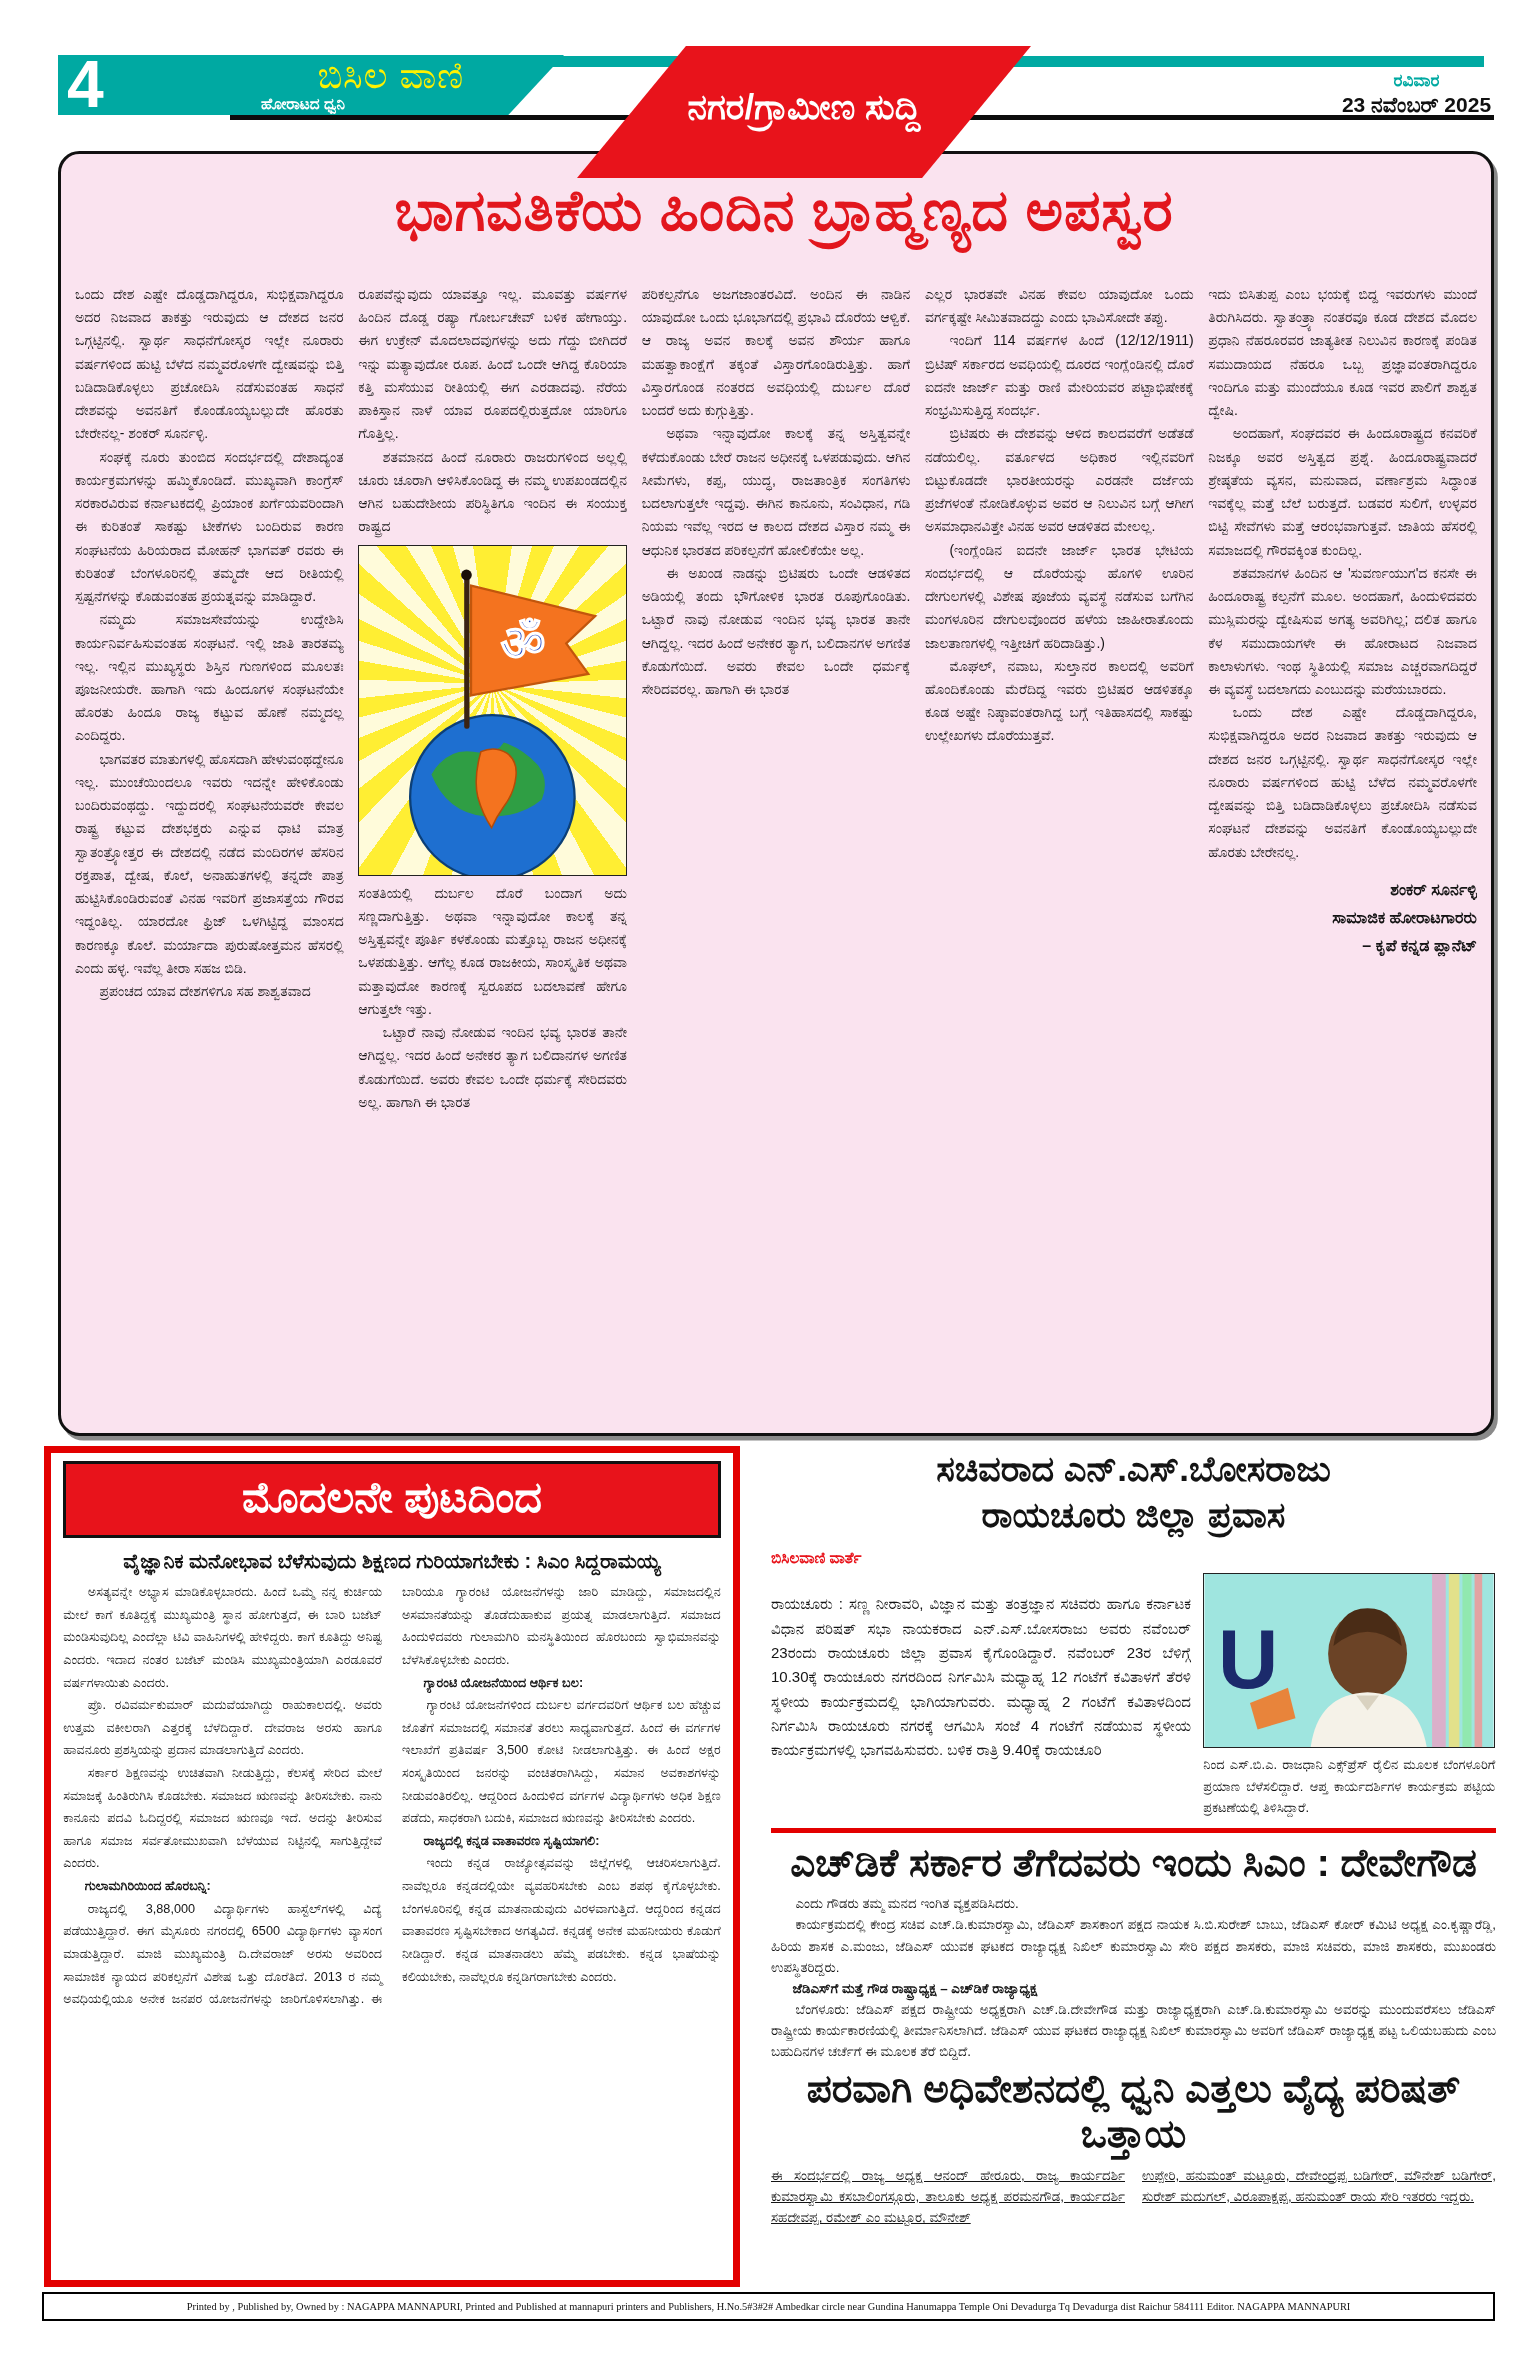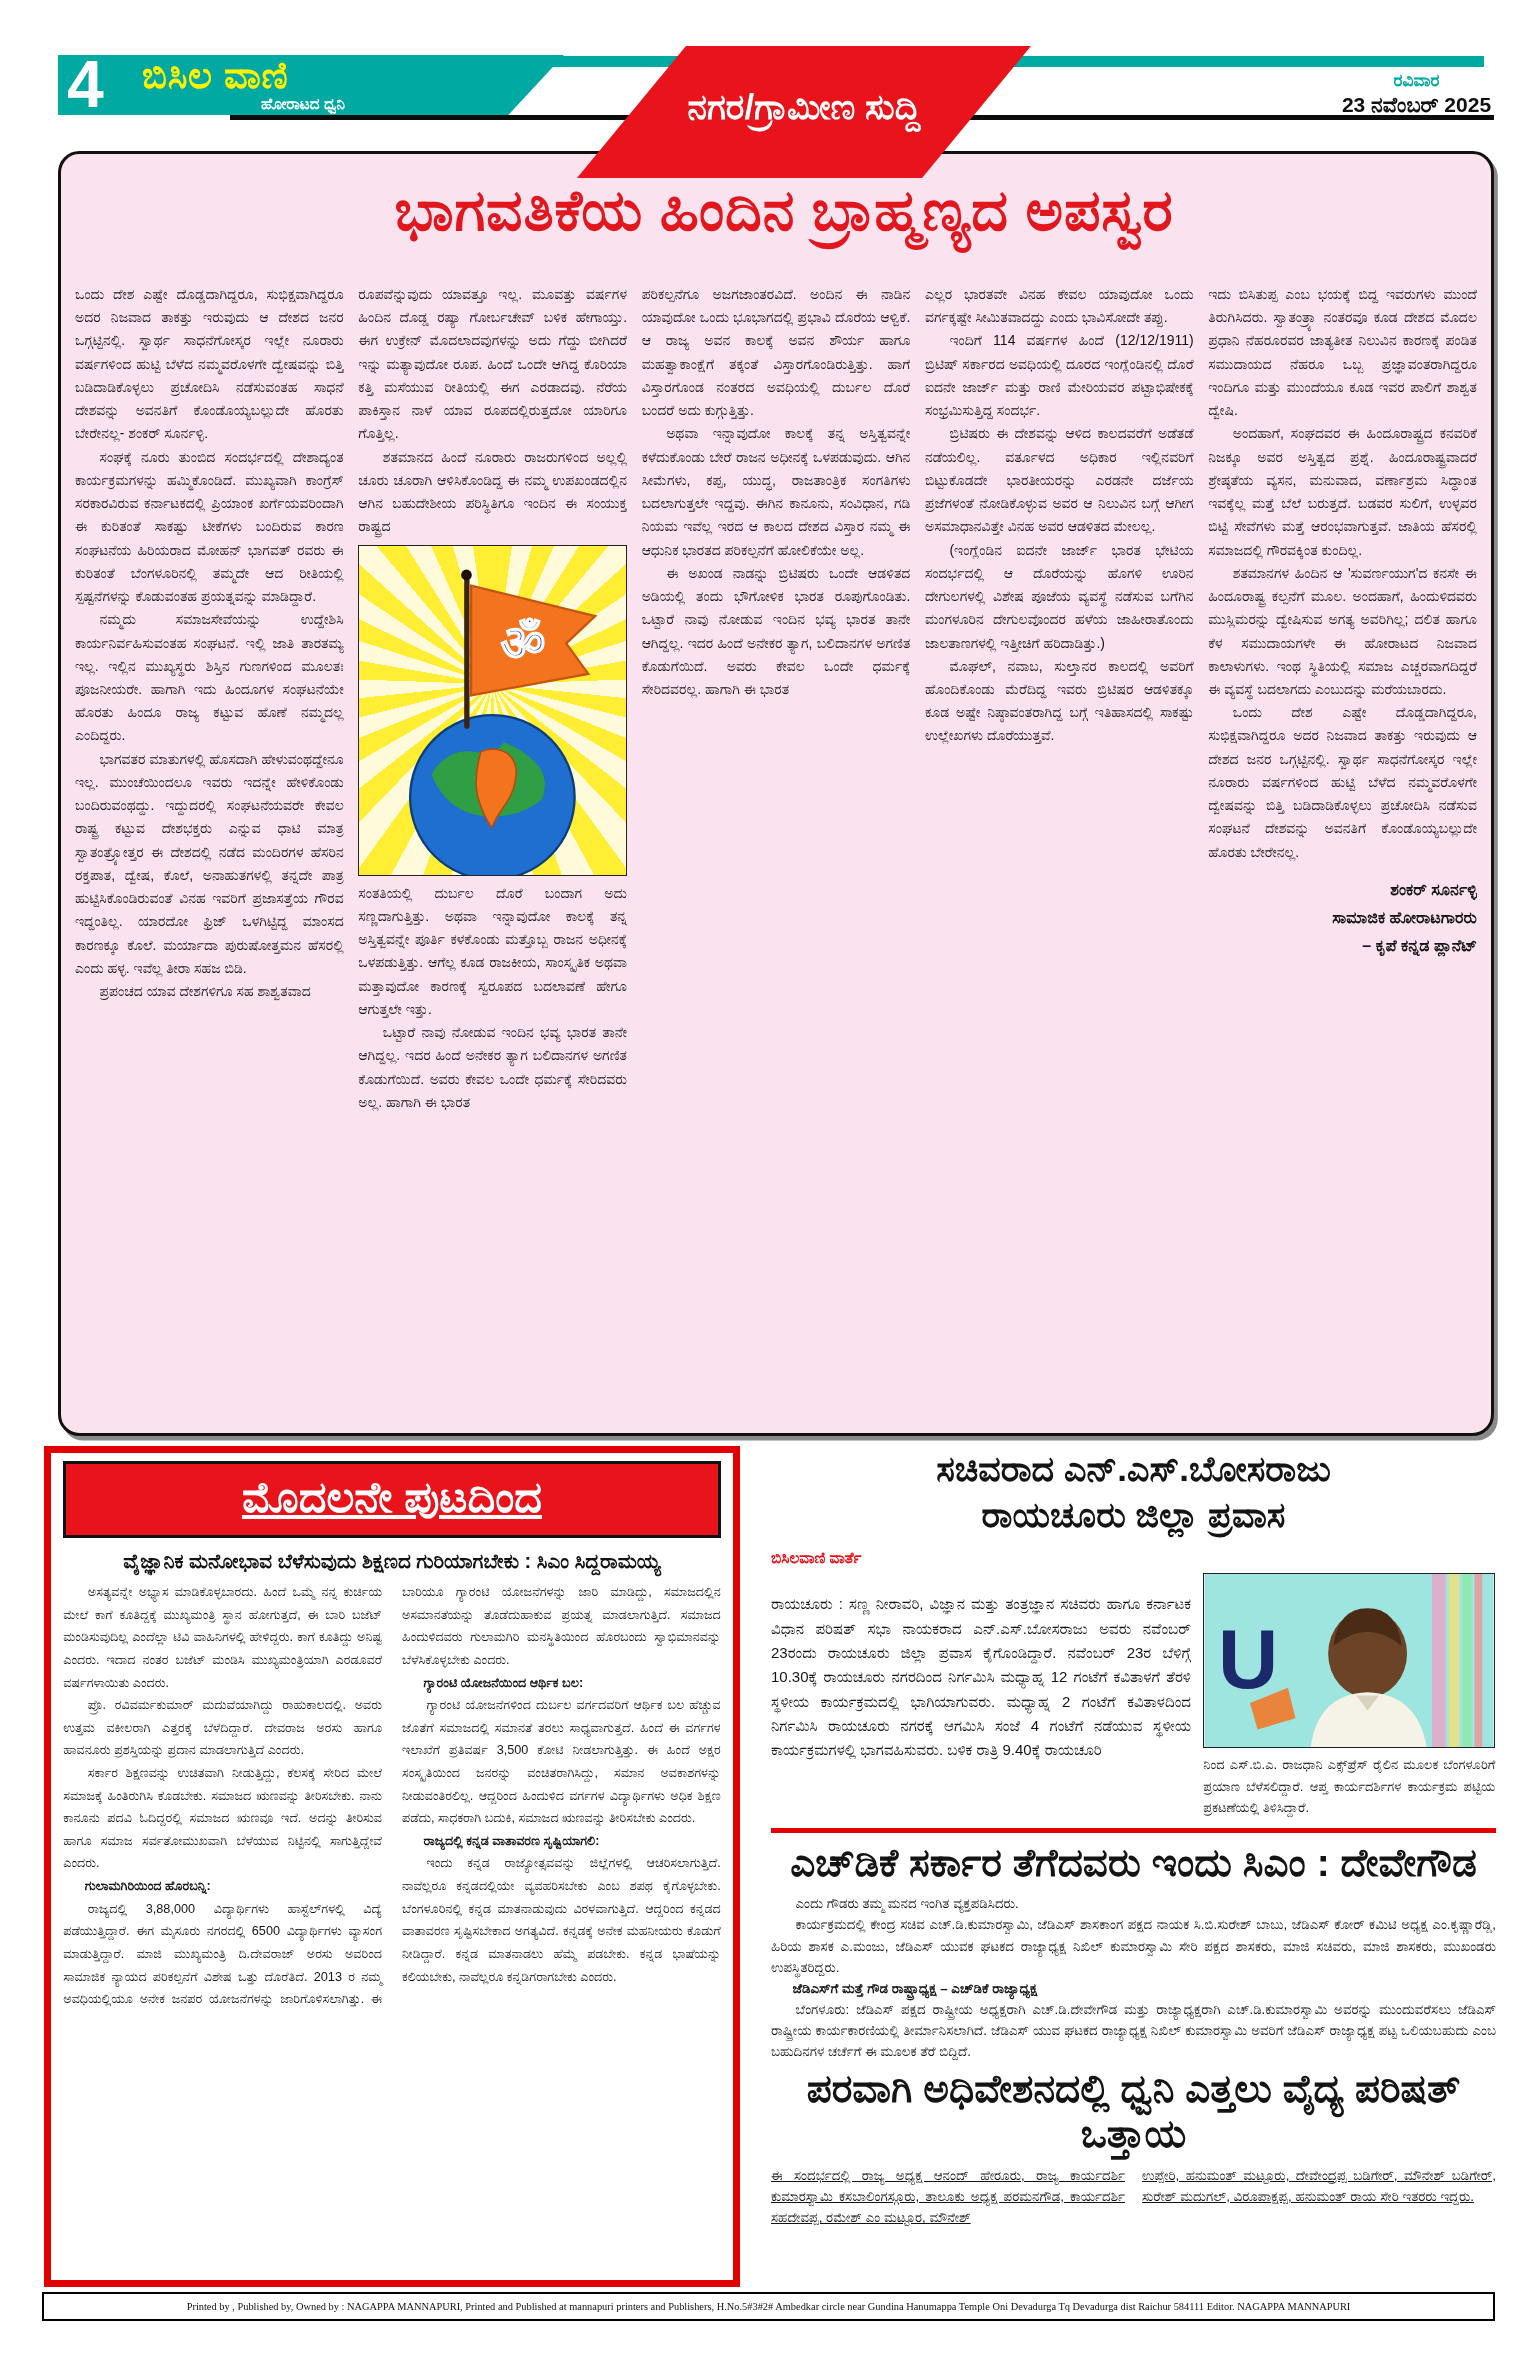--- a/index.html
+++ b/index.html
@@ -3,22 +3,22 @@
 <meta charset="utf-8">
 <style>
   html,body{margin:0;padding:0;background:#e9e9e9;}
   #page{position:relative;width:1540px;height:2377px;background:#fff;overflow:hidden;
         font-family:"Liberation Sans",sans-serif;color:#141414;}
   
   .teal-strip{position:absolute;left:537px;top:56px;width:947px;height:10.7px;background:#00A9A2;}
   .teal-block{position:absolute;left:58px;top:55px;width:506px;height:60px;background:#00A9A2;
               clip-path:polygon(0 0,100% 0,89% 100%,0 100%);}
   .page-num{position:absolute;left:67px;top:51px;font-size:66px;font-weight:800;color:#fff;line-height:1;}
-  .masthead{position:absolute;left:142px;top:57px;width:322px;text-align:left;
-            font-size:37px;font-weight:700;color:#FFF200;line-height:1.0;letter-spacing:0.8px;}
+  .masthead{position:absolute;left:142px;top:57px;width:322px;text-align:right;
+            font-size:37px;font-weight:400;color:#FFF200;line-height:1.0;letter-spacing:0.8px;}
   .tagline{position:absolute;left:142px;top:95px;width:322px;text-align:center;
            font-size:15.3px;font-weight:700;color:#fff;}
   .header-rule{position:absolute;left:230px;top:115px;width:1264px;height:5.4px;background:#0d0d0d;}
   .red-banner{position:absolute;left:577px;top:46px;width:454px;height:132px;background:#E8131B;
               clip-path:polygon(24% 0,100% 0,76% 100%,0 100%);z-index:6;
               display:flex;align-items:center;justify-content:center;}
   .red-banner span{color:#fff;font-size:35px;font-weight:800;transform:translateY(-4.6px);}
   .datebox{position:absolute;left:1338px;top:71px;width:157px;text-align:center;}
   .weekday{color:#00A9A2;font-size:17px;font-weight:800;}
   .date{color:#111;font-size:21px;font-weight:800;margin-top:1.5px;}
@@ -35,21 +35,21 @@
   .flag-img{width:100%;height:331px;margin:6.1px 0;border:1.5px solid #222;box-sizing:border-box;
             background:repeating-conic-gradient(from 0deg at 50% 42%,#ffee33 0 8deg,#fffbda 8deg 16deg);
             position:relative;overflow:hidden;}
   .flag-img svg{position:absolute;left:0;top:0;width:100%;height:100%;}
   
   .byline{margin-top:12.3px;text-align:right;font-weight:800;font-size:16px;line-height:1.75;}
   
   .fp-box{position:absolute;left:44px;top:1446px;width:696px;height:841px;box-sizing:border-box;
           border:7px solid #E30000;background:#fff;padding:7.7px 12.3px;}
   .fp-banner{background:#E8131B;border:3.1px solid #111;color:#fff;text-align:center;
-             font-size:43px;font-weight:800;padding:9.2px 0 12.3px;text-decoration:underline;}
+             font-size:43px;font-weight:800;padding:9.2px 0 12.3px;}
   .fp-subhead{font-size:20px;font-weight:800;text-align:center;margin:12.3px 1.5px 7.7px;}
   .fp-body{height:653px;overflow:hidden;column-count:2;column-gap:20px;
            font-size:12.7px;line-height:1.78;text-align:justify;}
   
   .right-col{position:absolute;left:771px;top:1446px;width:725px;height:844px;overflow:hidden;}
   .bos-headline{font-size:35px;font-weight:800;text-align:center;line-height:1.3;}
   .news-tag{color:#E8131B;font-weight:800;font-size:15.3px;margin:12.3px 0 6.1px;}
   .bos-row{display:flex;gap:12.3px;}
   .bos-left{width:420px;font-size:15px;line-height:1.62;text-align:justify;margin-top:19px;}
   .bos-right{width:292px;}

